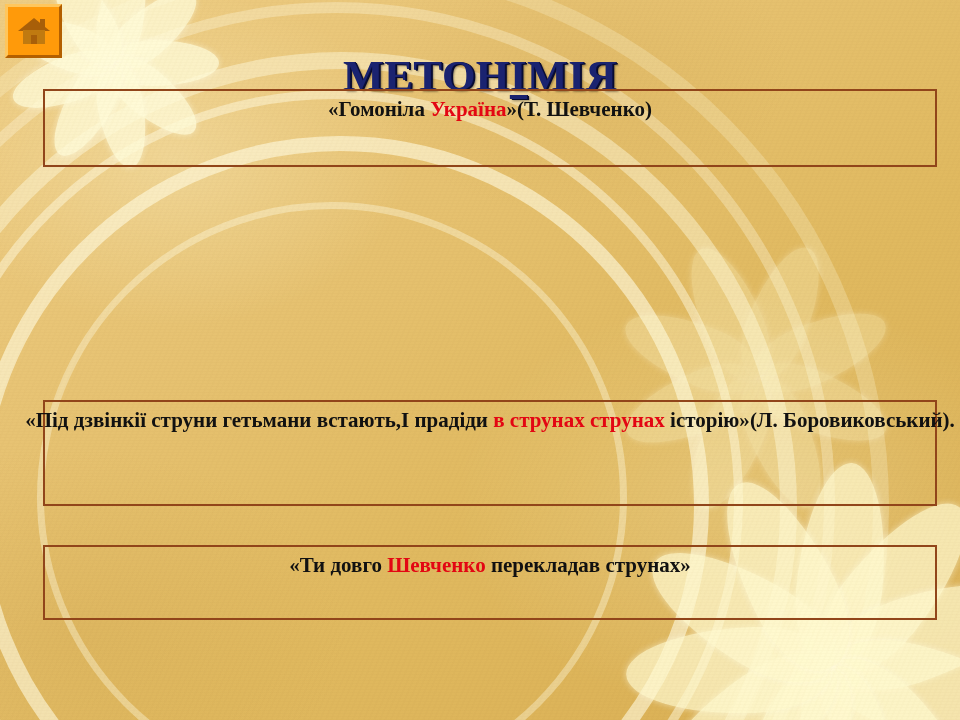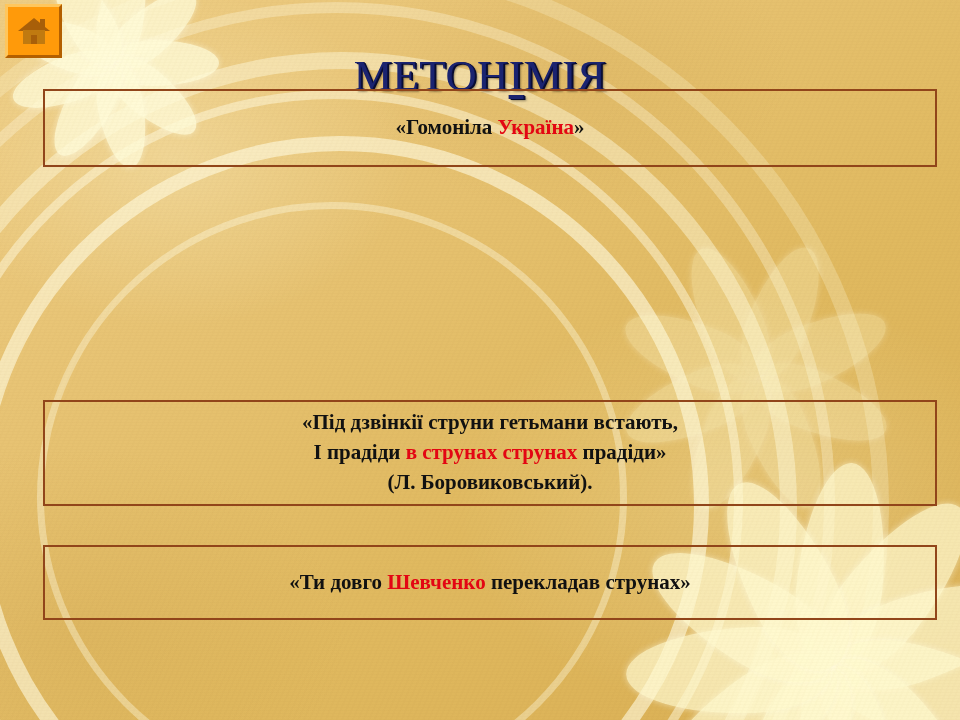--- a/index.html
+++ b/index.html
@@ -105,21 +105,21 @@
   .home-btn svg { display: block; }
 
   
   .title {
     position: absolute;
     left: 0;
     right: 0;
     top: 22px;
     text-align: center;
     font-size: 43px;
-    font-weight: normal;
+    font-weight: bold;
     color: #1a2370;
     letter-spacing: 0.5px;
     text-shadow:
        1px 0 0 #0b0f3d,
        2px 1px 0 #080b2e,
        3px 2px 2px rgba(0,0,0,.35);
     font-family: "Liberation Serif", "DejaVu Serif", serif;
   }
   .title .u { text-decoration: underline; text-decoration-thickness: 4px; text-underline-offset: 5px; }
 
@@ -127,21 +127,21 @@
   .qbox {
     position: absolute;
     border: 2px solid #91451a;
     box-sizing: border-box;
     color: #111111;
     font-weight: bold;
     font-family: "Liberation Serif", "DejaVu Serif", serif;
     font-size: 21px;
     line-height: 1.42;
     display: flex;
-    flex-direction: column;
+    flex-direction: row;
     justify-content: center;
     padding: 4px 23px;
   }
   .qbox .line { text-align: center; white-space: nowrap; }
   .qbox .line.right { text-align: center; }
   .red { color: #e30613; }
 
   #box1 { left: 43px; top:  89px; width: 894px; height:  78px; }
   #box2 { left: 43px; top: 208px; width: 894px; height: 110px; }
   #box3 { left: 43px; top: 400px; width: 894px; height: 106px; }
@@ -208,23 +208,24 @@
       </svg>
     </span>
   </div>
 
   <h1 class="title">
     <span>МЕТОН</span><span class="u">І</span><span>МІЯ</span>
   </h1>
 
   <div class="qbox" id="box1">
       <div class="line"><span>«Гомоніла </span><span class="red">Україна</span><span>»</span></div>
+      <div class="line"><span>(Т. Шевченко)</span></div>
     </div>
   <div class="qbox" id="box3">
       <div class="line"><span>«Під дзвінкії струни гетьмани встають,</span></div>
-      <div class="line"><span>І прадіди </span><span class="red">в струнах струнах</span><span> прадіди»</span></div>
+      <div class="line"><span>І прадіди </span><span class="red">в струнах струнах</span><span> історію»</span></div>
       <div class="line right"><span>(Л. Боровиковський).</span></div>
     </div>
   <div class="qbox" id="box4">
       <div class="line"><span>«Ти довго </span><span class="red">Шевченко</span><span> перекладав струнах»</span></div>
     </div>
 
 </div>
 
 </body></html>

